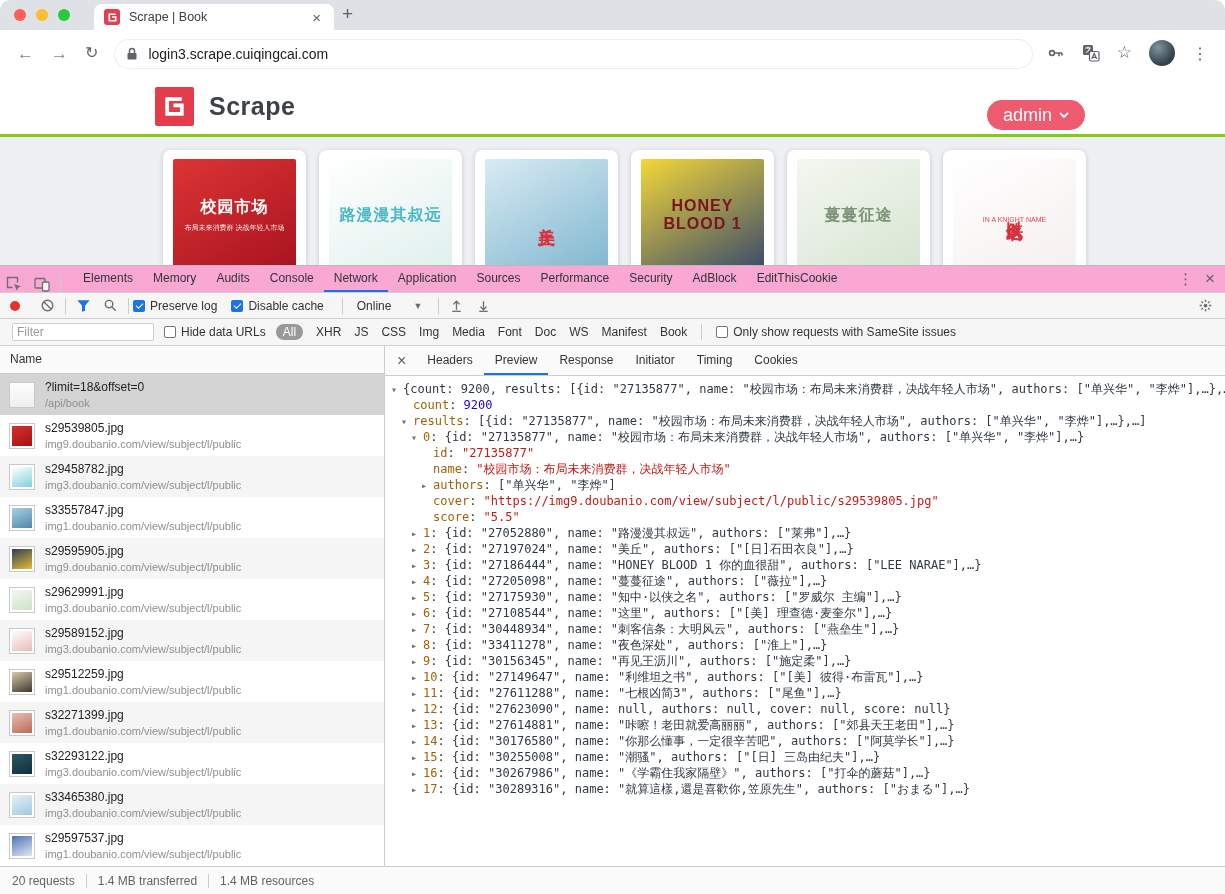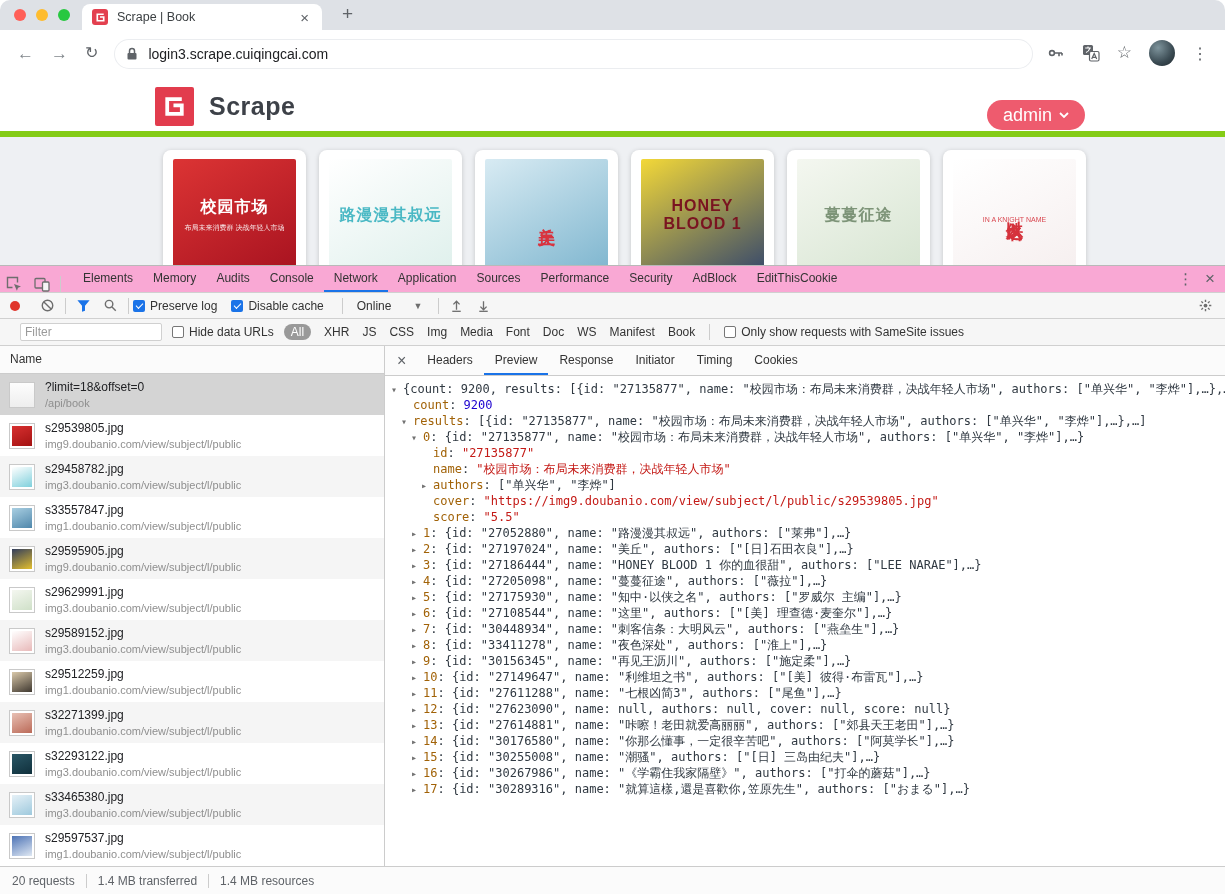--- a/index.html
+++ b/index.html
@@ -7,21 +7,21 @@
     font-family:"Liberation Sans", sans-serif; }
   .window { position:relative; width:1225px; height:894px; background:#fff;
     border-radius:10px 10px 0 0; overflow:hidden; }
 
   
   .tabstrip { position:relative; height:30px; background:#dee1e6; }
   .light { position:absolute; top:9px; width:12px; height:12px; border-radius:50%; }
   .light.red { left:14px; background:#ff5f57; }
   .light.yellow { left:36px; background:#febc2e; }
   .light.green { left:58px; background:#28c840; }
-  .tab { position:absolute; left:82px; top:4px; width:240px; height:26px; background:#fff;
+  .tab { position:absolute; left:94px; top:4px; width:240px; height:26px; background:#fff;
     border-radius:8px 8px 0 0; display:flex; align-items:center; padding:0 10px; }
   .tab .fav { width:16px; height:16px; border-radius:3px; background:#e3404f; display:flex;
     align-items:center; justify-content:center; flex:none; }
   .tab .title { margin-left:9px; font-size:12.5px; color:#3c4043; flex:1; white-space:nowrap;
     overflow:hidden; }
   .tab .tclose { color:#5f6368; font-size:15px; line-height:1; padding:1px 3px; }
   .newtab { position:absolute; left:336px; top:3px; color:#5f6368; font-size:19px; font-weight:300;
     padding:0 6px; }
 
   .urlrow { height:46px; background:#fff; display:flex; align-items:center; }
@@ -30,21 +30,21 @@
   .omnibox { flex:1; height:30px; margin:1px 14px 0 16px; border-radius:15px; background:#fff;
     box-shadow:inset 0 0 0 1px #ebedf0; display:flex; align-items:center; padding:0 12px; }
   .omnibox .url { margin-left:10px; font-size:14px; color:#202124; }
   .uicon { display:flex; align-items:center; margin-right:17px; }
   .star { font-size:17px; color:#5f6368; margin-top:-2px; }
   .avatar { width:26px; height:26px; border-radius:50%;
     background:radial-gradient(circle at 35% 30%, #7e949c, #3a4a52 60%, #20282d); }
   .dots { font-size:16px; color:#5f6368; letter-spacing:0; }
 
   
-  .pageheader { position:relative; height:61px; background:#fff; border-bottom:6px solid #84cc16; }
+  .pageheader { position:relative; height:61px; background:#fff; border-bottom:3px solid #84cc16; }
   .brandwrap { position:absolute; left:155px; top:11px; display:flex; align-items:center; }
   .logo { width:39px; height:39px; background:#e23c4d; border-radius:2px; display:flex;
     align-items:center; justify-content:center; }
   .brand { margin-left:15px; font-size:25px; font-weight:bold; color:#3d4148; letter-spacing:.5px; }
   .adminbtn { position:absolute; right:140px; top:24px; height:30px; padding:0 16px;
     background:#ee5b6e; border:none; border-radius:15px; color:#fff; font-size:18px;
     display:flex; align-items:center; gap:7px; }
 
   
   .coversband { height:128px; background:#eef0f3; overflow:hidden; }
@@ -78,21 +78,21 @@
   .cbrow { display:flex; align-items:center; gap:5px; margin-right:14px; }
   .cb { width:12px; height:12px; border-radius:2px; background:#1a73e8; position:relative; flex:none; }
   .cb::after { content:""; position:absolute; left:2.5px; top:3px; width:6px; height:3px;
     border-left:1.6px solid #fff; border-bottom:1.6px solid #fff; transform:rotate(-45deg); }
   .cb-un { width:12px; height:12px; border-radius:2px; background:#fff; border:1px solid #767676; flex:none; }
   .throttle { display:flex; align-items:center; gap:22px; margin-right:12px; }
   .caret { font-size:9px; color:#6e6e6e; }
   .gear { margin-left:auto; margin-right:12px; display:flex; }
 
   .dt-filterrow { height:27px; background:#f6f6f6; border-bottom:1px solid #d0d0d0; display:flex;
-    align-items:center; padding-left:20px; gap:10px; flex:none; }
+    align-items:center; padding-left:12px; gap:10px; flex:none; }
   .filterinput { width:142px; height:18px; border:1px solid #d0d0d0; border-radius:2px;
     font-size:12px; padding:0 4px; color:#333; font-family:"Liberation Sans",sans-serif; }
   .filterinput::placeholder { color:#9a9a9a; }
   .ftypes { display:flex; align-items:center; gap:13px; }
   .ftype { color:#333; }
   .ftype.active { background:#999; color:#fff; border-radius:8px; padding:1px 7px; }
 
   .dt-main { flex:1; display:flex; overflow:hidden; }
   .dt-left { width:385px; flex:none; border-right:1px solid #ccc; display:flex; flex-direction:column; }
   .name-header { height:28px; line-height:27px; padding-left:10px; border-bottom:1px solid #ccc;

